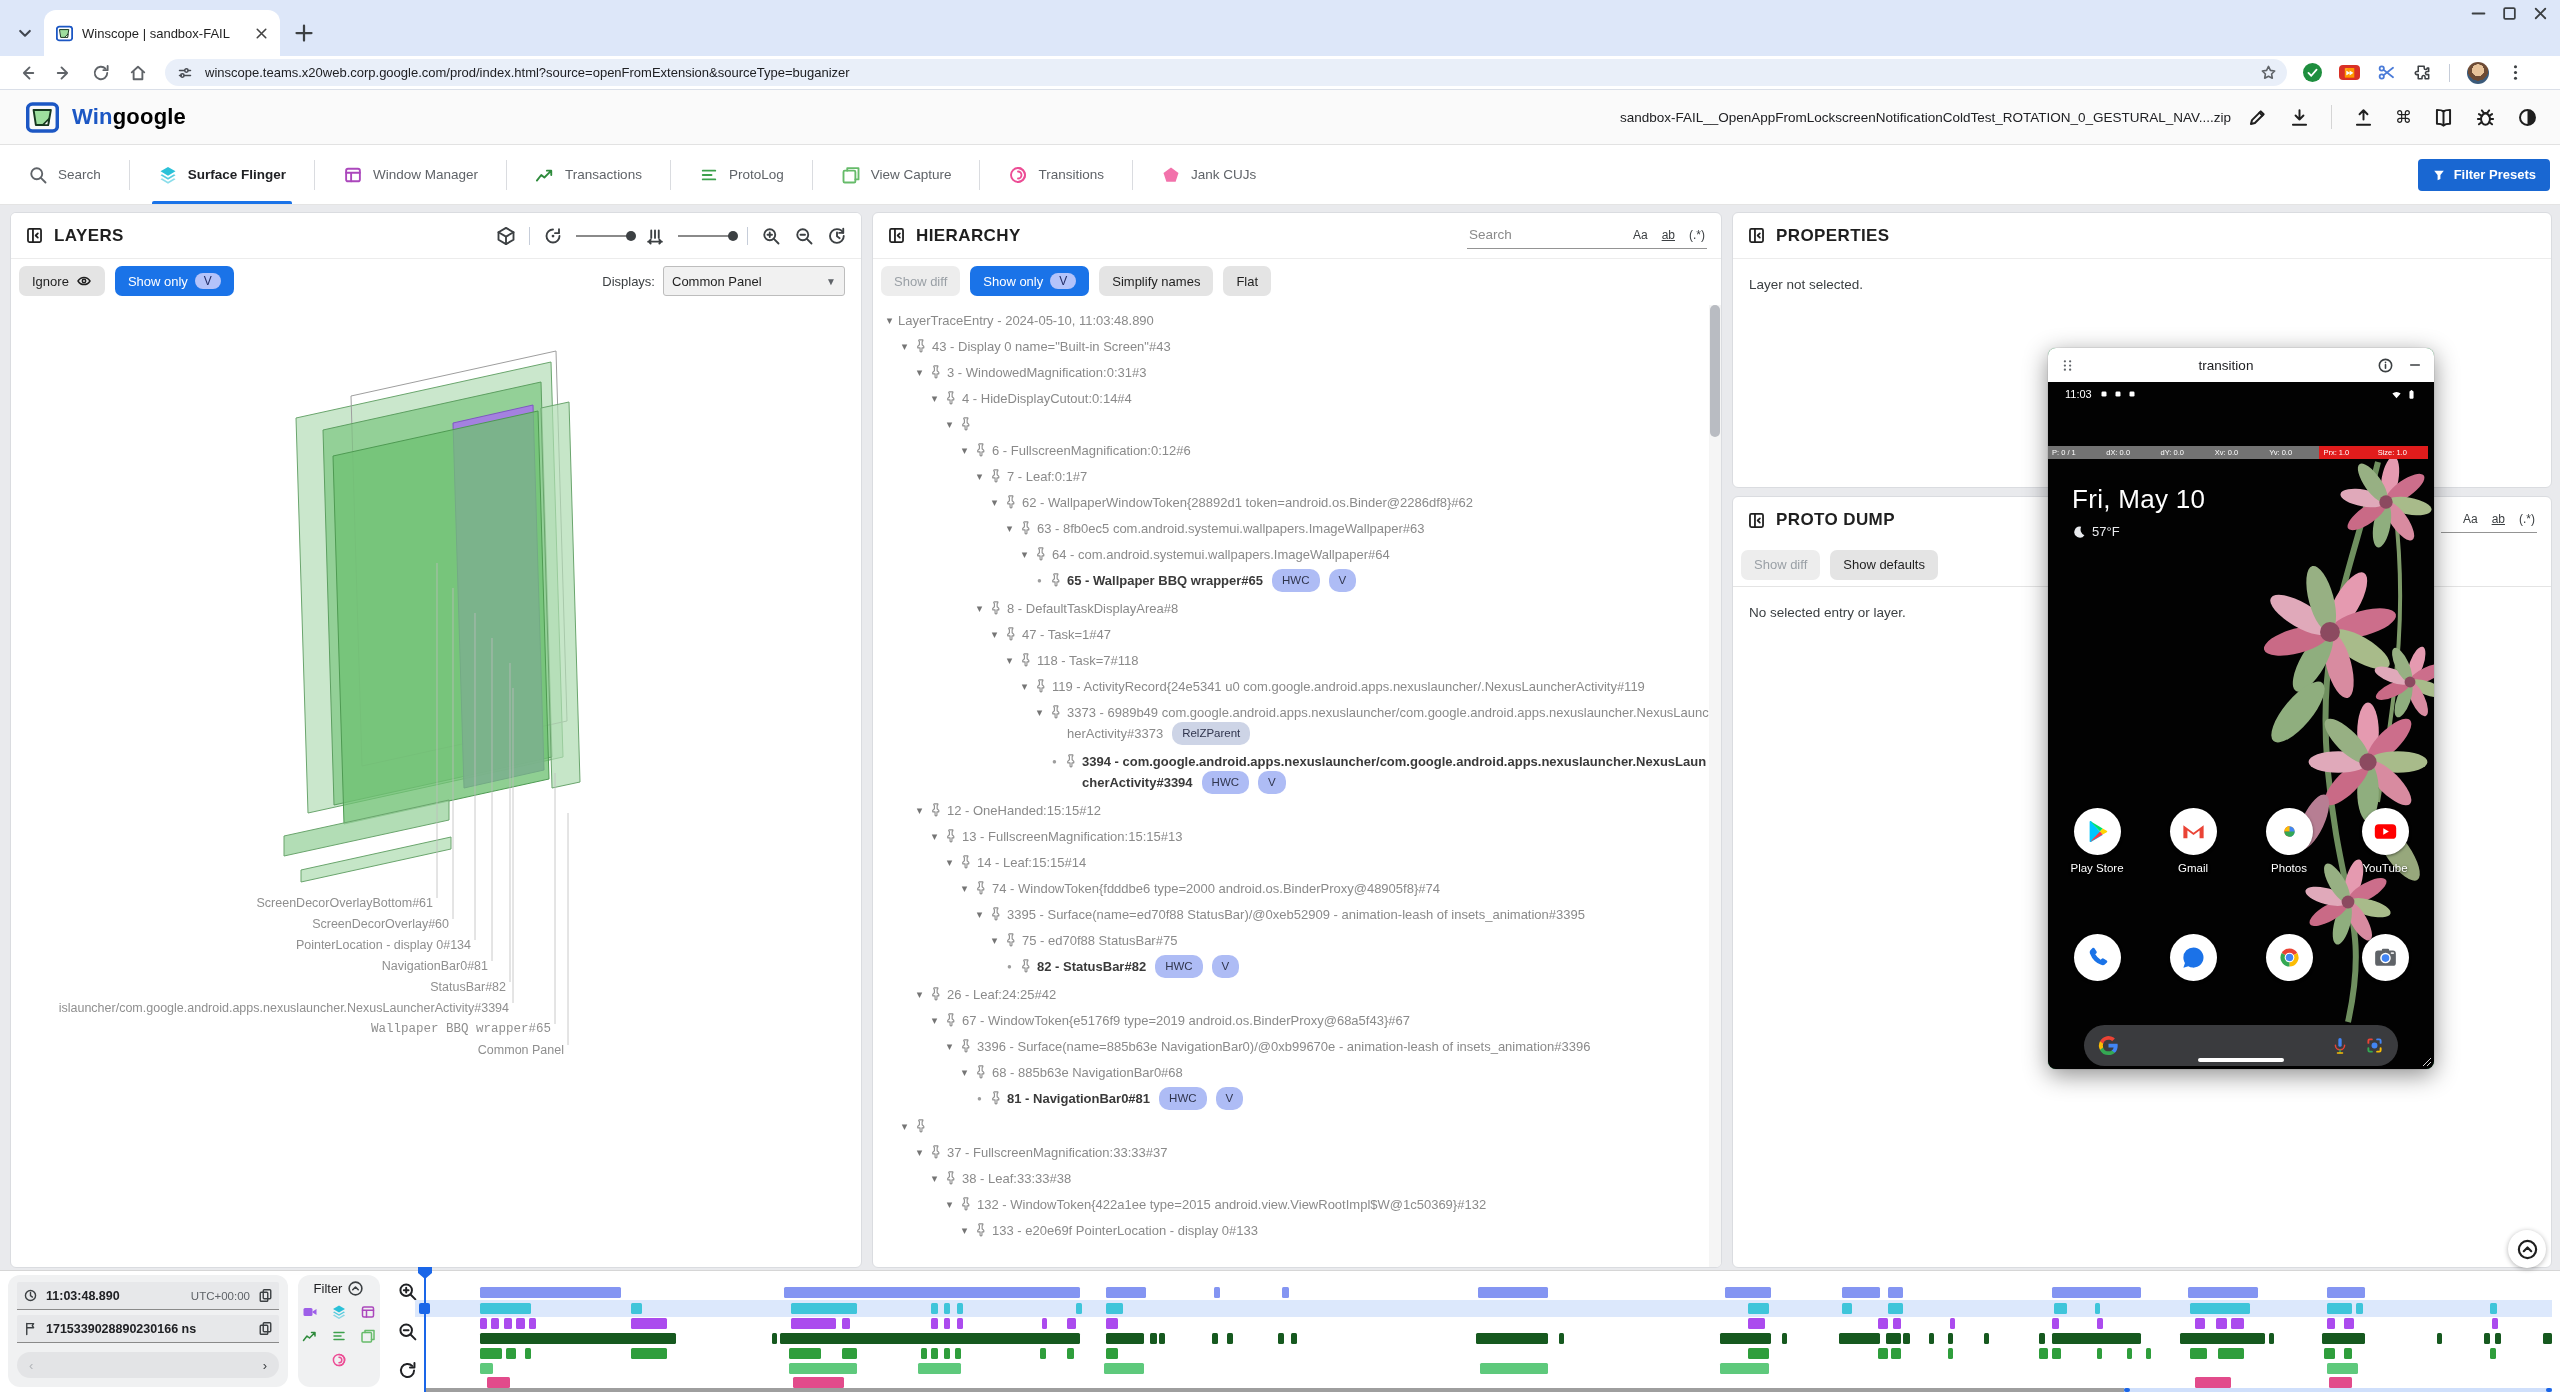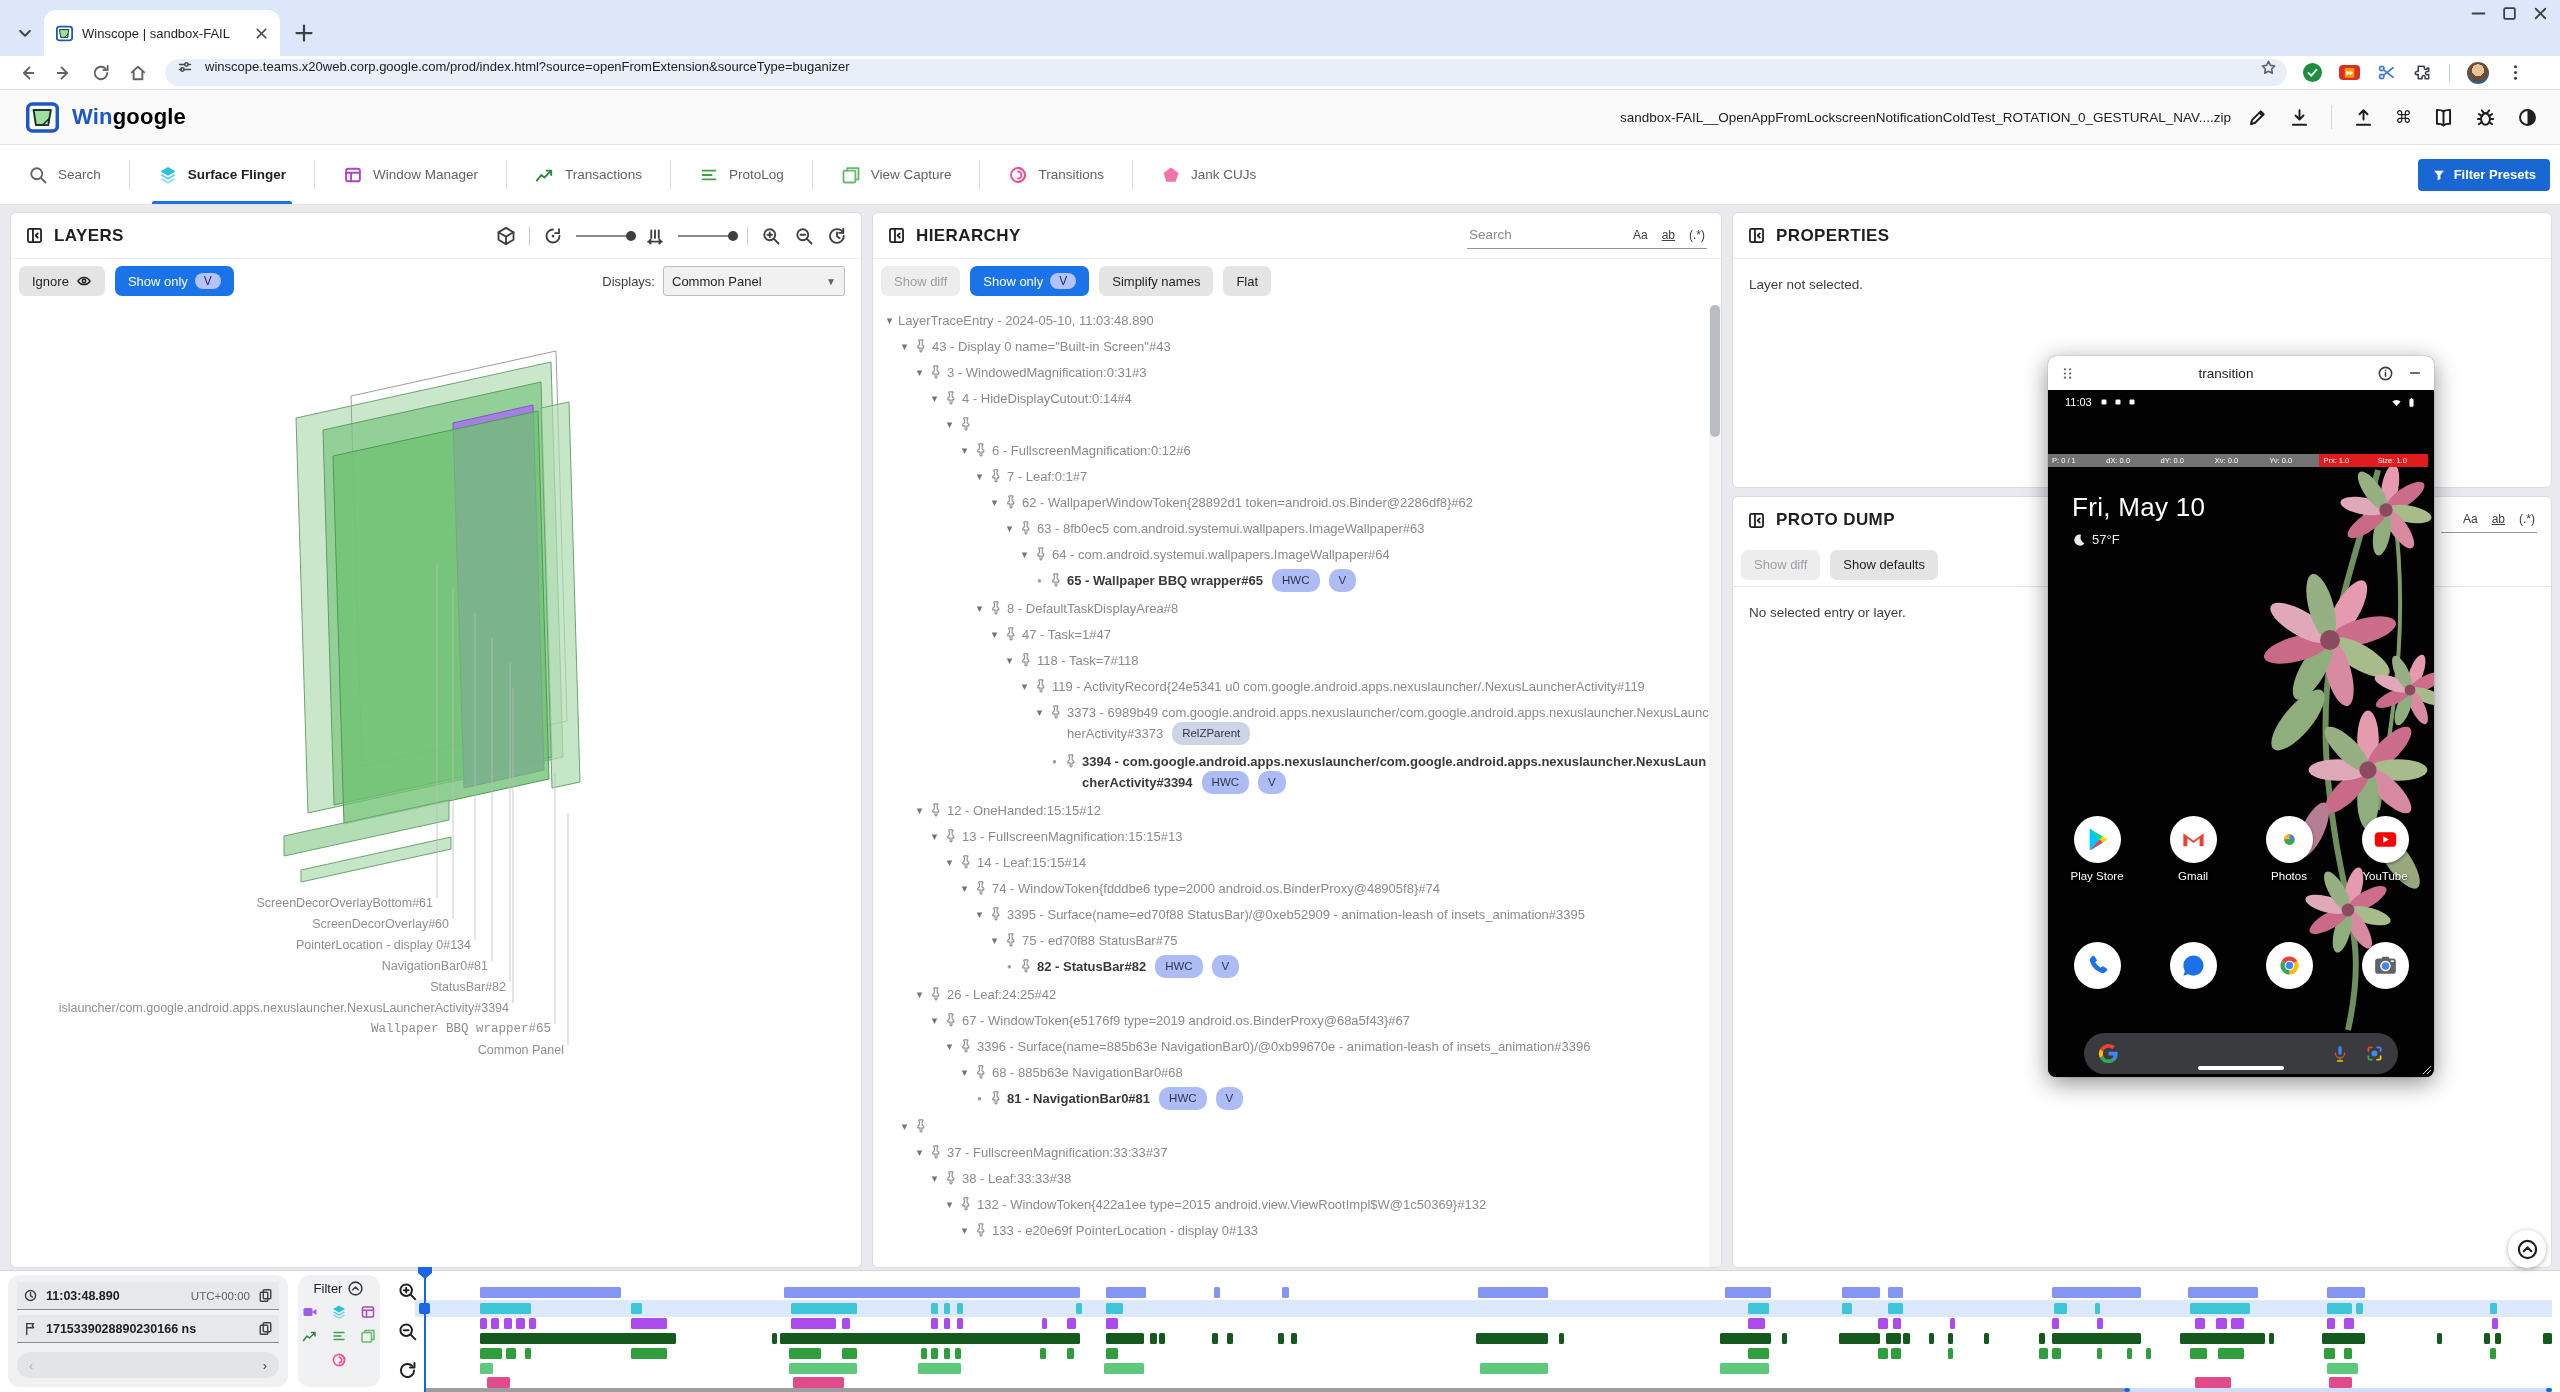--- a/index.html
+++ b/index.html
@@ -17,21 +17,21 @@
   .tab-title { flex:1; font-size:13px; color:#1f1f1f; white-space:nowrap; overflow:hidden; margin-left:9px;
     -webkit-mask-image:linear-gradient(90deg,#000 85%,transparent); mask-image:linear-gradient(90deg,#000 85%,transparent); }
   .tab-close { width:17px; height:17px; color:#444; }
   #new-tab-btn { position:absolute; left:292px; top:21px; width:24px; height:24px; color:#3c4043; }
   #win-controls { position:absolute; right:10px; top:4px; display:flex; gap:12px; color:#3c4043; }
   #win-controls .ic { width:19px; height:19px; }
   #toolbar { position:absolute; left:0; top:56px; width:2560px; height:34px; background:#fff; border-bottom:1px solid #dadfe8;
     display:flex; align-items:center; }
   #toolbar .navic { width:20px; height:20px; color:#5f6368; margin-left:17px; }
   #omnibox { margin-left:17px; width:2122px; height:27px; background:#e9eff9; border-radius:14px;
-    display:flex; padding:0 10px 0 12px; }
+    display:flex; align-items:center; padding:0 10px 0 12px; }
   #omnibox .tuneic { width:16px; height:16px; color:#474b52; }
   #url-text { font-size:13px; color:#202124; margin-left:12px; flex:1; white-space:nowrap; overflow:hidden; }
   #omnibox .staric { width:17px; height:17px; color:#5f6368; }
   #ext-icons { display:flex; align-items:center; gap:17px; margin-left:16px; }
   .extic { width:19px; height:19px; }
   #ext-check { width:19px; height:19px; background:#1e8e3e; border-radius:50%; color:#fff; padding:3px; }
   #ext-yt { width:21px; height:15px; background:#d93025; border-radius:4px; color:#fff; display:flex; align-items:center; justify-content:center; font-size:9px; font-weight:bold; letter-spacing:-1px;}
   #avatar { width:22px; height:22px; border-radius:50%; background:radial-gradient(circle at 50% 38%, #e8c39a 0 34%, #6d4b35 35% 58%, #3b5a7a 59%); }
   .vsep { width:1px; height:18px; background:#c6cdd9; }
 
@@ -105,21 +105,21 @@
   .badge { display:inline-block; background:#aebcf5; color:#30354d; font-size:11.5px; font-weight:normal;
     border-radius:10px; padding:1px 10px; margin-left:9px; transform:translateY(-1px); }
   .badge.muted { background:#cdd4e6; }
   #h-scrollbar { position:absolute; right:0; top:92px; bottom:0; width:12px; background:#f5f5f5; }
   #h-scrollbar .thumb { position:absolute; left:1px; right:1px; top:0; height:132px; background:#b9bcc2; border-radius:6px; }
 
   .empty-msg { font-size:13.5px; color:#3c4043; padding:18px 16px; }
   .pd-divider { border-bottom:1px solid #e4e4e4; }
 
   
-  #twin { position:absolute; left:2048px; top:356px; width:386px; height:721px; border-radius:8px; background:#15803d;
+  #twin { position:absolute; left:2048px; top:348px; width:386px; height:721px; border-radius:8px; background:#15803d;
     box-shadow:0 6px 24px rgba(0,0,0,.45), 0 0 0 1px rgba(0,0,0,.06); z-index:40; overflow:hidden; }
   #twin-bar { height:34px; background:#fff; display:flex; align-items:center; padding:0 12px; }
   #twin-bar .drag { width:15px; height:15px; color:#5f6368; }
   #twin-title { flex:1; text-align:center; font-size:13.5px; color:#202124; }
   #twin-bar .info { width:17px; height:17px; color:#3c4043; margin-right:14px; }
   #twin-bar .mini { width:14px; height:14px; color:#3c4043; }
   #phone { position:relative; width:386px; height:687px; background:#020202; overflow:hidden; }
   #p-status { position:absolute; left:0; top:6px; right:0; display:flex; align-items:center; padding:0 17px; color:#fff; font-size:11px; }
   #p-status .sic { display:flex; gap:4px; margin-left:7px; }
   #p-status .right { margin-left:auto; display:flex; gap:4px; align-items:center; }

